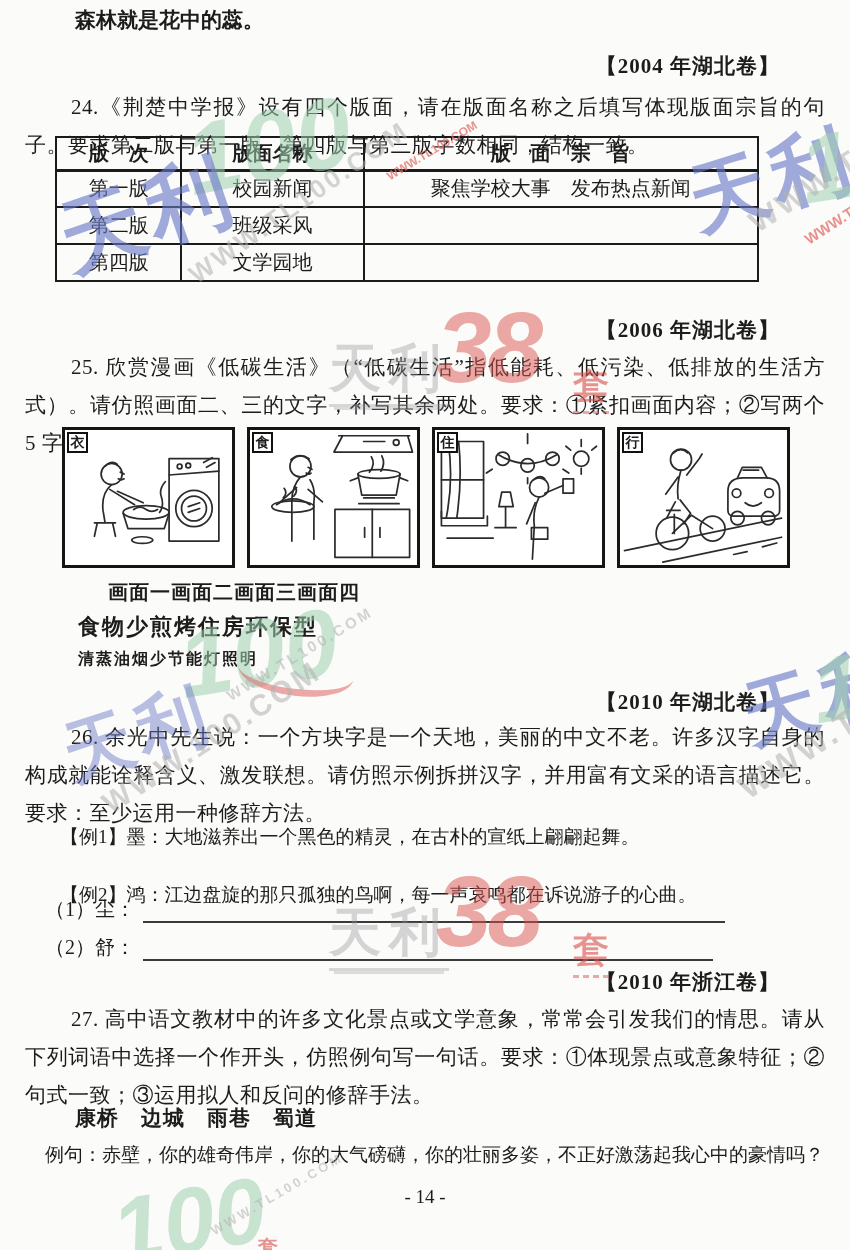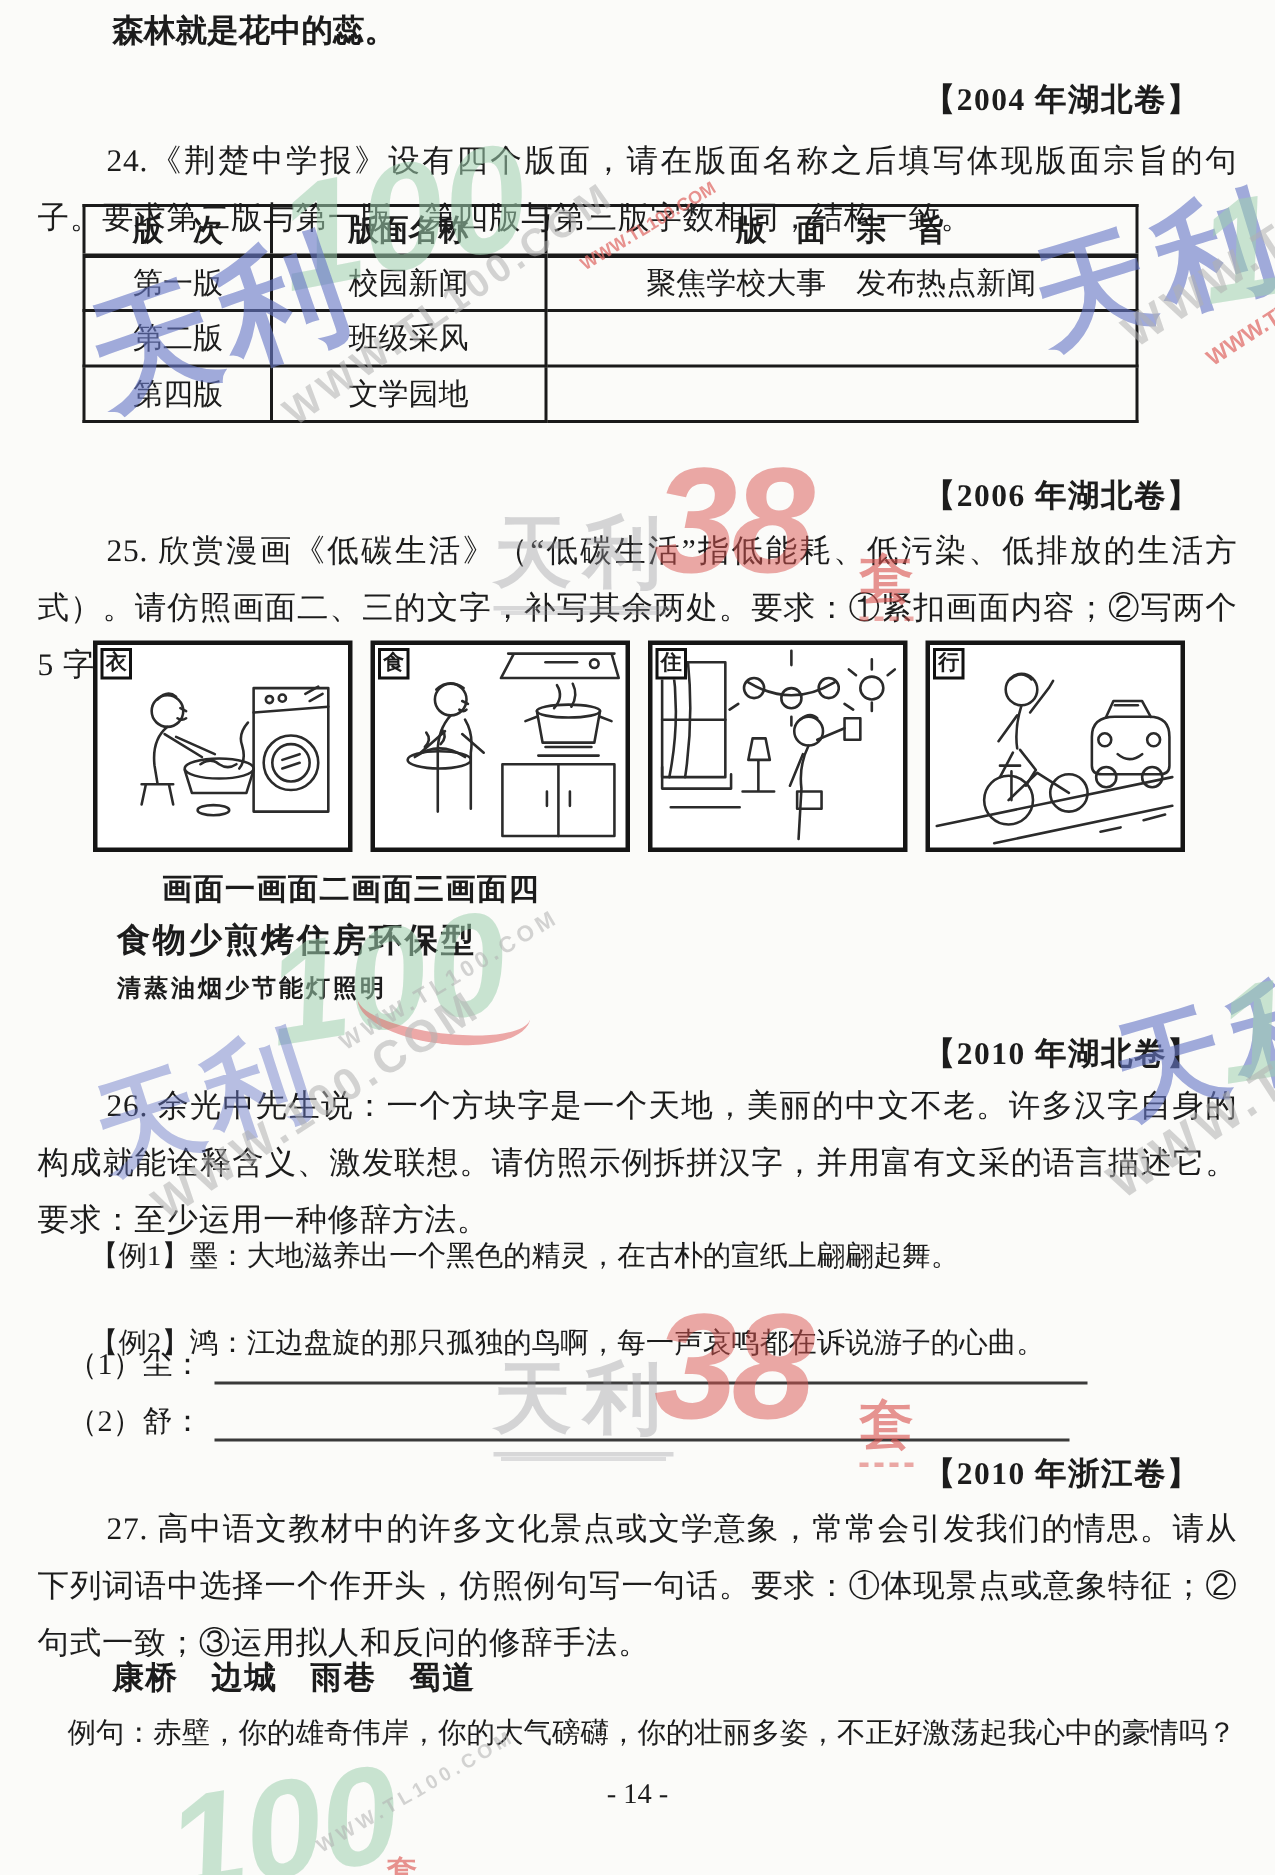--- a/index.html
+++ b/index.html
@@ -14,21 +14,21 @@
   .abs { position:absolute; }
   .para {
     position:absolute;
     left:25px; width:800px;
     font-size:21px; line-height:38px;
     text-align:justify;
     letter-spacing:0.5px;
   }
   .indent { text-indent:46px; }
   .tag {
-    position:absolute; right:50px;
+    position:absolute; right:70px;
     font-size:21px; font-weight:bold;
     letter-spacing:1px;
   }
   .boldline { position:absolute; font-weight:bold; }
 
   
   table.qtable {
     position:absolute; left:55px; top:136px;
     width:704px; border-collapse:collapse;
     font-size:20px;

